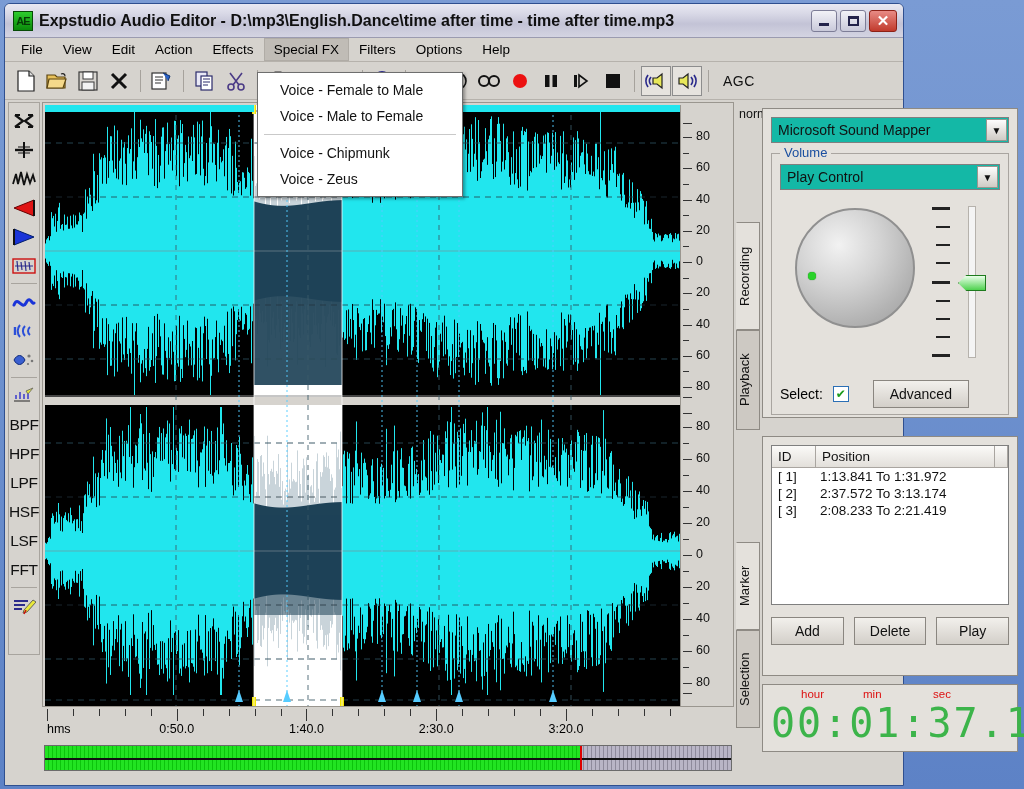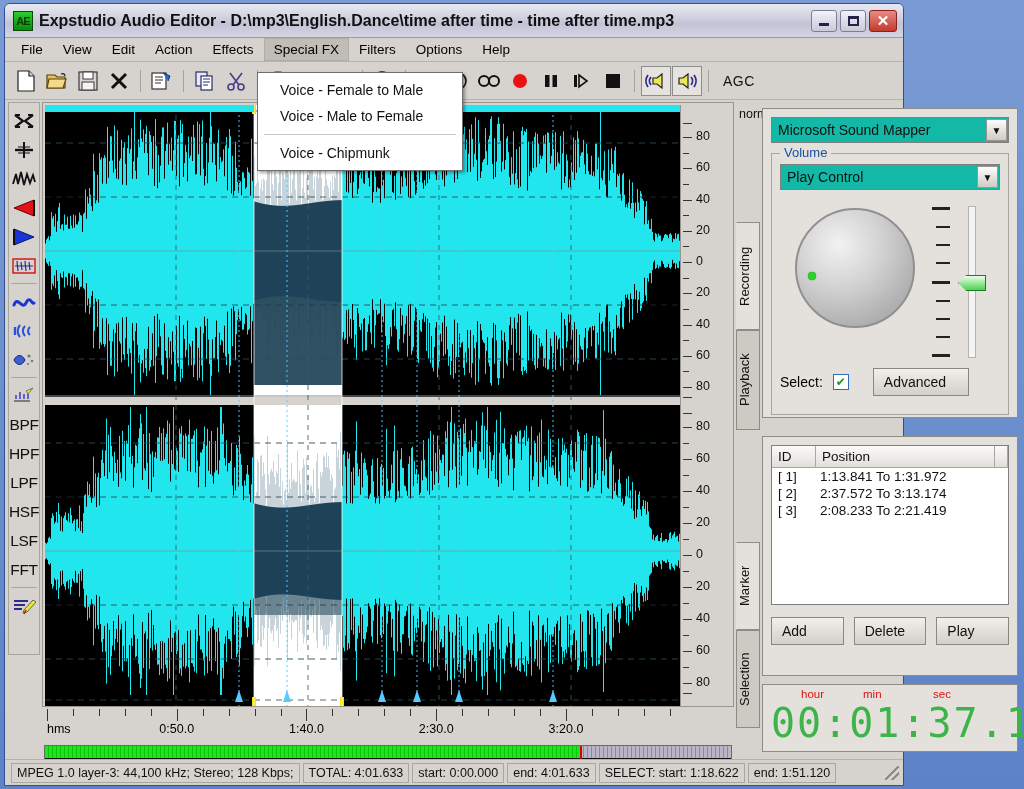--- a/index.html
+++ b/index.html
@@ -223,21 +223,21 @@
   .sthumb {
     position: absolute; left: 28px; top: 73px; width: 28px; height: 16px;
     background: linear-gradient(180deg,#e9ffe9,#4fd24f);
     border: 1px solid #1d7a1d;
     clip-path: polygon(30% 0, 100% 0, 100% 100%, 30% 100%, 0 50%);
   }
   .btn {
     background: linear-gradient(180deg,#f2f0ec,#d3cfc9);
     border: 1px solid #8a8680;
     font-size: 14px; color: #111;
-    padding: 5px 10px; 
+    padding: 5px 10px; text-align: center;
   }
   .checkbox {
     width: 16px; height: 16px; background: #fff; border: 1px solid #2b6fb5;
     display: flex; align-items: center; justify-content: center;
     font-size: 12px; color: #1a9a1a; line-height: 1;
   }
   .listhdr { display: flex; height: 22px; background: #e9e6e1; border-bottom: 1px solid #a9a5a0; }
   .listhdr > div {
     border-right: 1px solid #a9a5a0;
     font-size: 13.5px; color: #111;
@@ -2235,21 +2235,21 @@
               <div class="stick" style="top:42px"></div>
               <div class="stick" style="top:60px"></div>
               <div class="stick big" style="top:79px"></div>
               <div class="stick" style="top:98px"></div>
               <div class="stick" style="top:116px"></div>
               <div class="stick" style="top:134px"></div>
               <div class="stick big" style="top:152px"></div>
               <div class="sthumb"></div>
             </div>
           </div>
-          <div style="display:flex; align-items:center; margin-top:6px;">
+          <div style="display:flex; align-items:center; margin-top:18px;">
             <span style="font-size:14px;">Select:</span>
             <span class="checkbox" style="margin-left:10px">
               <span>✔</span>
             </span>
             <span class="btn" style="margin-left:24px; width:96px;">Advanced</span>
           </div>
         </div>
       </div>
 
       <div class="vtabs" style="top:440px">
@@ -2286,31 +2286,23 @@
 
       <div class="lcd" style="top:582px">
         <div class="cap" style="left:38px">hour</div>
         <div class="cap" style="left:100px">min</div>
         <div class="cap" style="left:170px">sec</div>
         <div class="digits">00:01:37.1</div>
       </div>
     </div>
   </div>
 
-  <div class="statusbar">
-    <div class="sb">MPEG 1.0 layer-3: 44,100 kHz; Stereo; 128 Kbps;</div>
-    <div class="sb">TOTAL: 4:01.633</div>
-    <div class="sb">start: 0:00.000</div>
-    <div class="sb">end: 4:01.633</div>
-    <div class="sb">SELECT: start: 1:18.622</div>
-    <div class="sb">end: 1:51.120</div>
-    <div class="grip"></div>
-  </div>
 
   <div class="dropdown">
     <div class="dd-item">Voice - Female to Male</div>
     <div class="dd-item">Voice - Male to Female</div>
     <div class="dd-sep"></div>
     <div class="dd-item">Voice - Chipmunk</div>
+    <div class="dd-item">Voice - Zeus</div>
   </div>
 
 </div>
 </div>
 
 </body></html>

